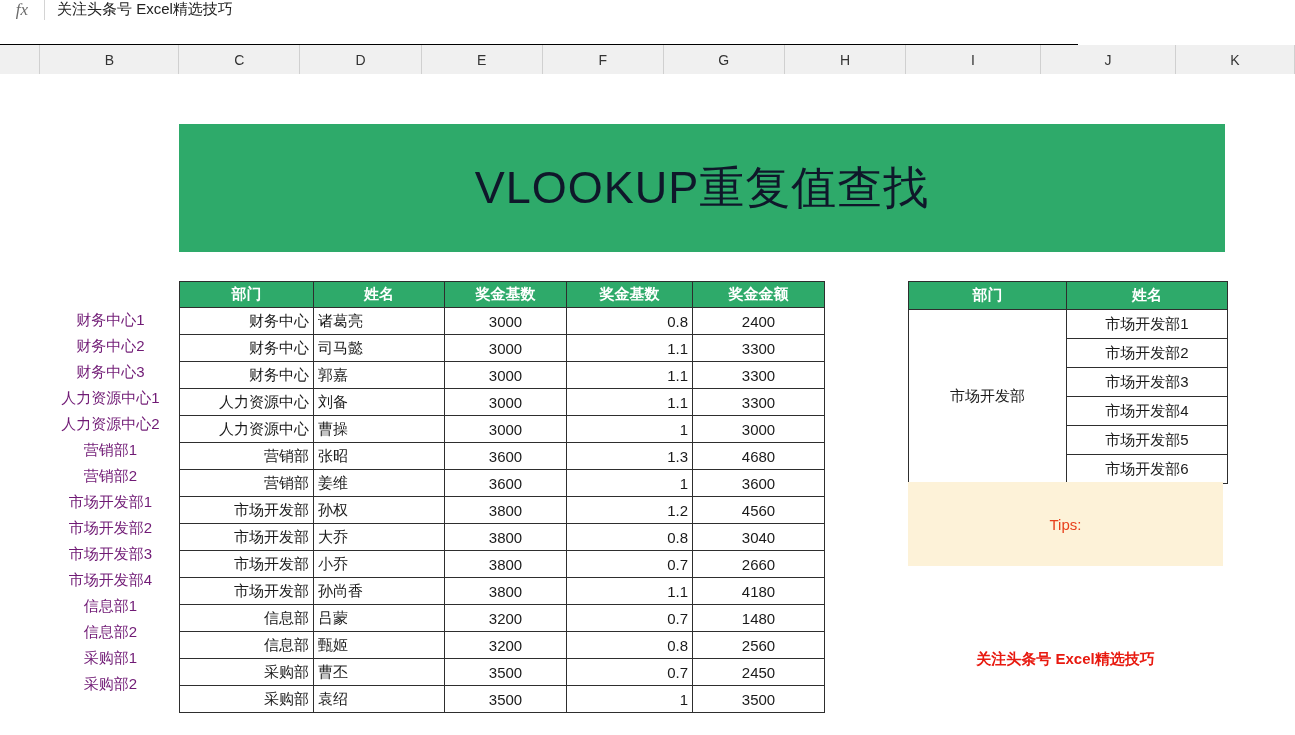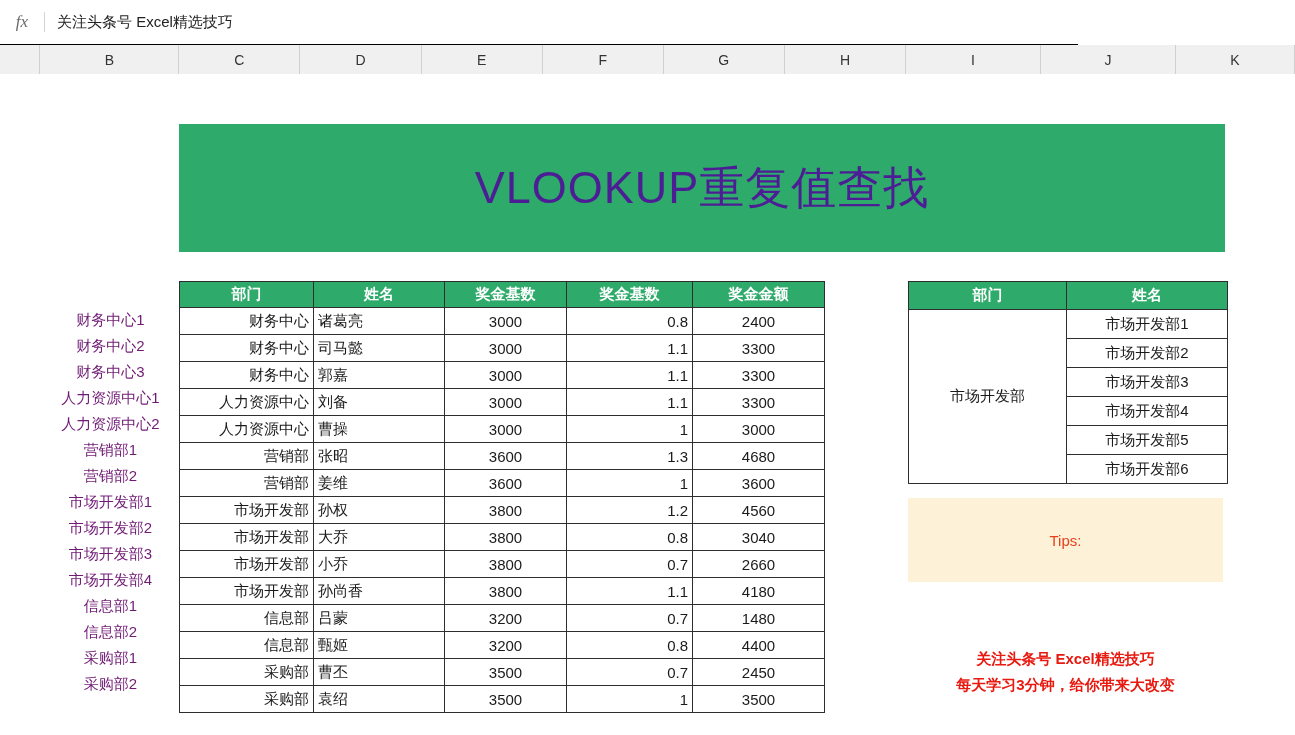--- a/index.html
+++ b/index.html
@@ -17,21 +17,21 @@
 
   
   .formula-bar {
     position: absolute;
     left: 0; top: 0;
     width: 1078px;
     height: 44px;
     background: #ffffff;
     border-bottom: 4px solid #000000;
     display: flex;
-    align-items: center;
+    align-items: flex-start;
   }
   .fx-box {
     width: 44px;
     display: flex;
     align-items: center;
     justify-content: center;
     border-right: 1px solid #d4d4d4;
     background: #ffffff;
   }
   .fx-glyph {
@@ -92,21 +92,21 @@
     left: 179px;
     top: 50px;
     width: 1046px;
     height: 128px;
     background: #2eaa6a;
     display: flex;
     align-items: center;
     justify-content: center;
   }
   .title-banner span {
-    color: #4c1d95;
+    color: #0f172a;
     font-size: 45px;
     letter-spacing: 1px;
   }
 
   
   .main-table {
     position: absolute;
     left: 179px;
     top: 207px;
     border-collapse: collapse;
@@ -176,21 +176,20 @@
     position: absolute;
     left: 908px;
     top: 408px;
     width: 315px;
     height: 84px;
     background: #fdf2d8;
     display: flex;
     flex-direction: column;
     align-items: center;
     justify-content: center;
-    margin-top: 16px;
   }
   .tips-box div {
     color: #e8401c;
     font-size: 15px;
     line-height: 25px;
   }
 
   
   .promo {
     position: absolute;
@@ -347,21 +346,21 @@
         <td class="col-name">吕蒙</td>
         <td class="col-base">3200</td>
         <td class="col-coef">0.7</td>
         <td class="col-amt">1480</td>
       </tr>
       <tr>
         <td class="col-dept">信息部</td>
         <td class="col-name">甄姬</td>
         <td class="col-base">3200</td>
         <td class="col-coef">0.8</td>
-        <td class="col-amt">4400</td>
+        <td class="col-amt">2560</td>
       </tr>
       <tr>
         <td class="col-dept">采购部</td>
         <td class="col-name">曹丕</td>
         <td class="col-base">3500</td>
         <td class="col-coef">0.7</td>
         <td class="col-amt">2450</td>
       </tr>
       <tr>
         <td class="col-dept">采购部</td>
@@ -402,16 +401,15 @@
       </tr>
     </tbody>
   </table>
 
   <div class="tips-box">
     <div>Tips:</div>
   </div>
 
   <div class="promo">
     <div>关注头条号 Excel精选技巧</div>
-    <div>每天学习3分钟，给你带来大改变</div>
   </div>
 
 </div>
 
 </body></html>

